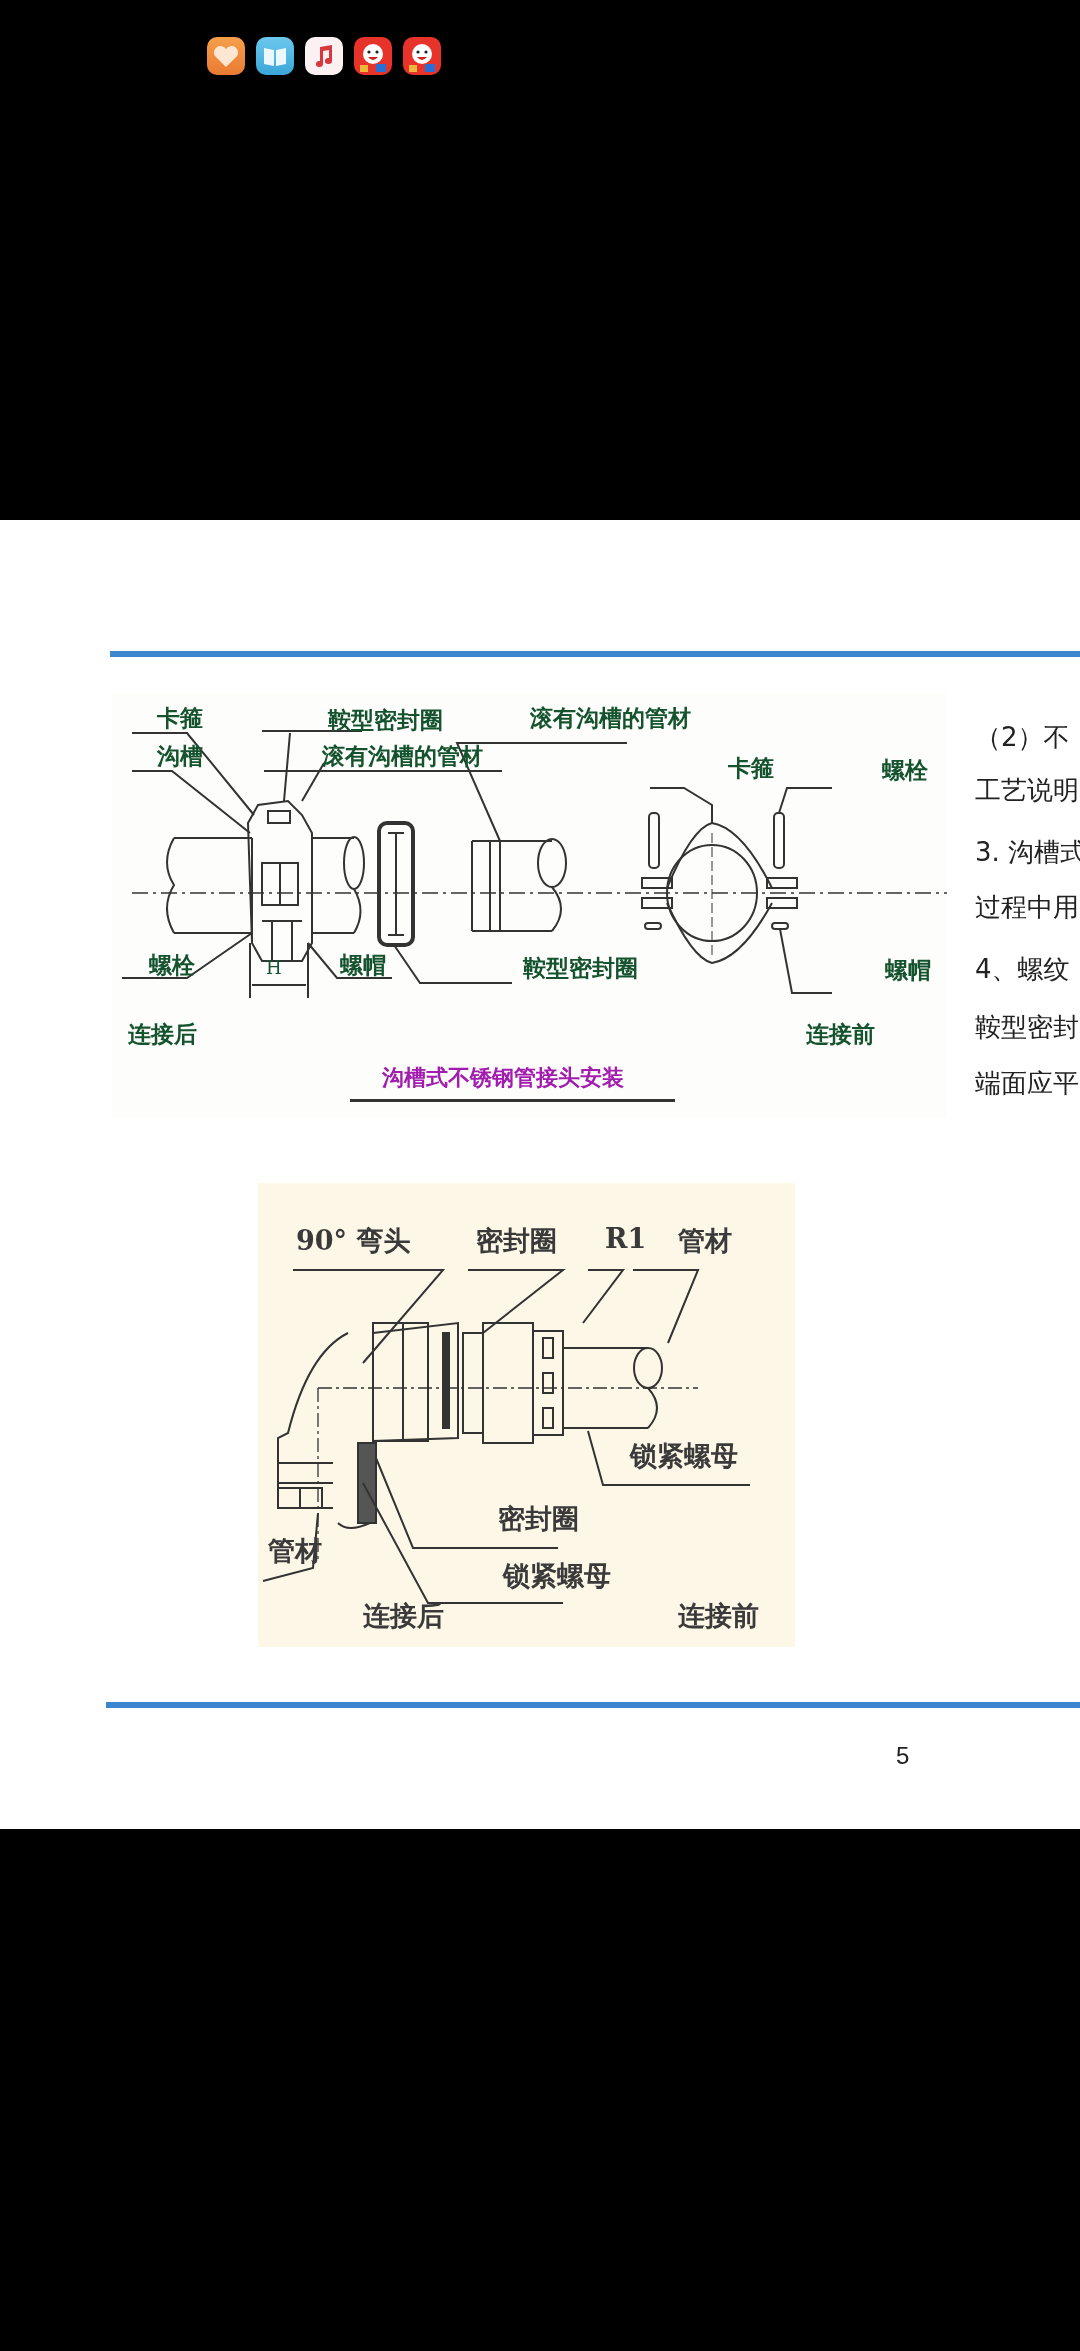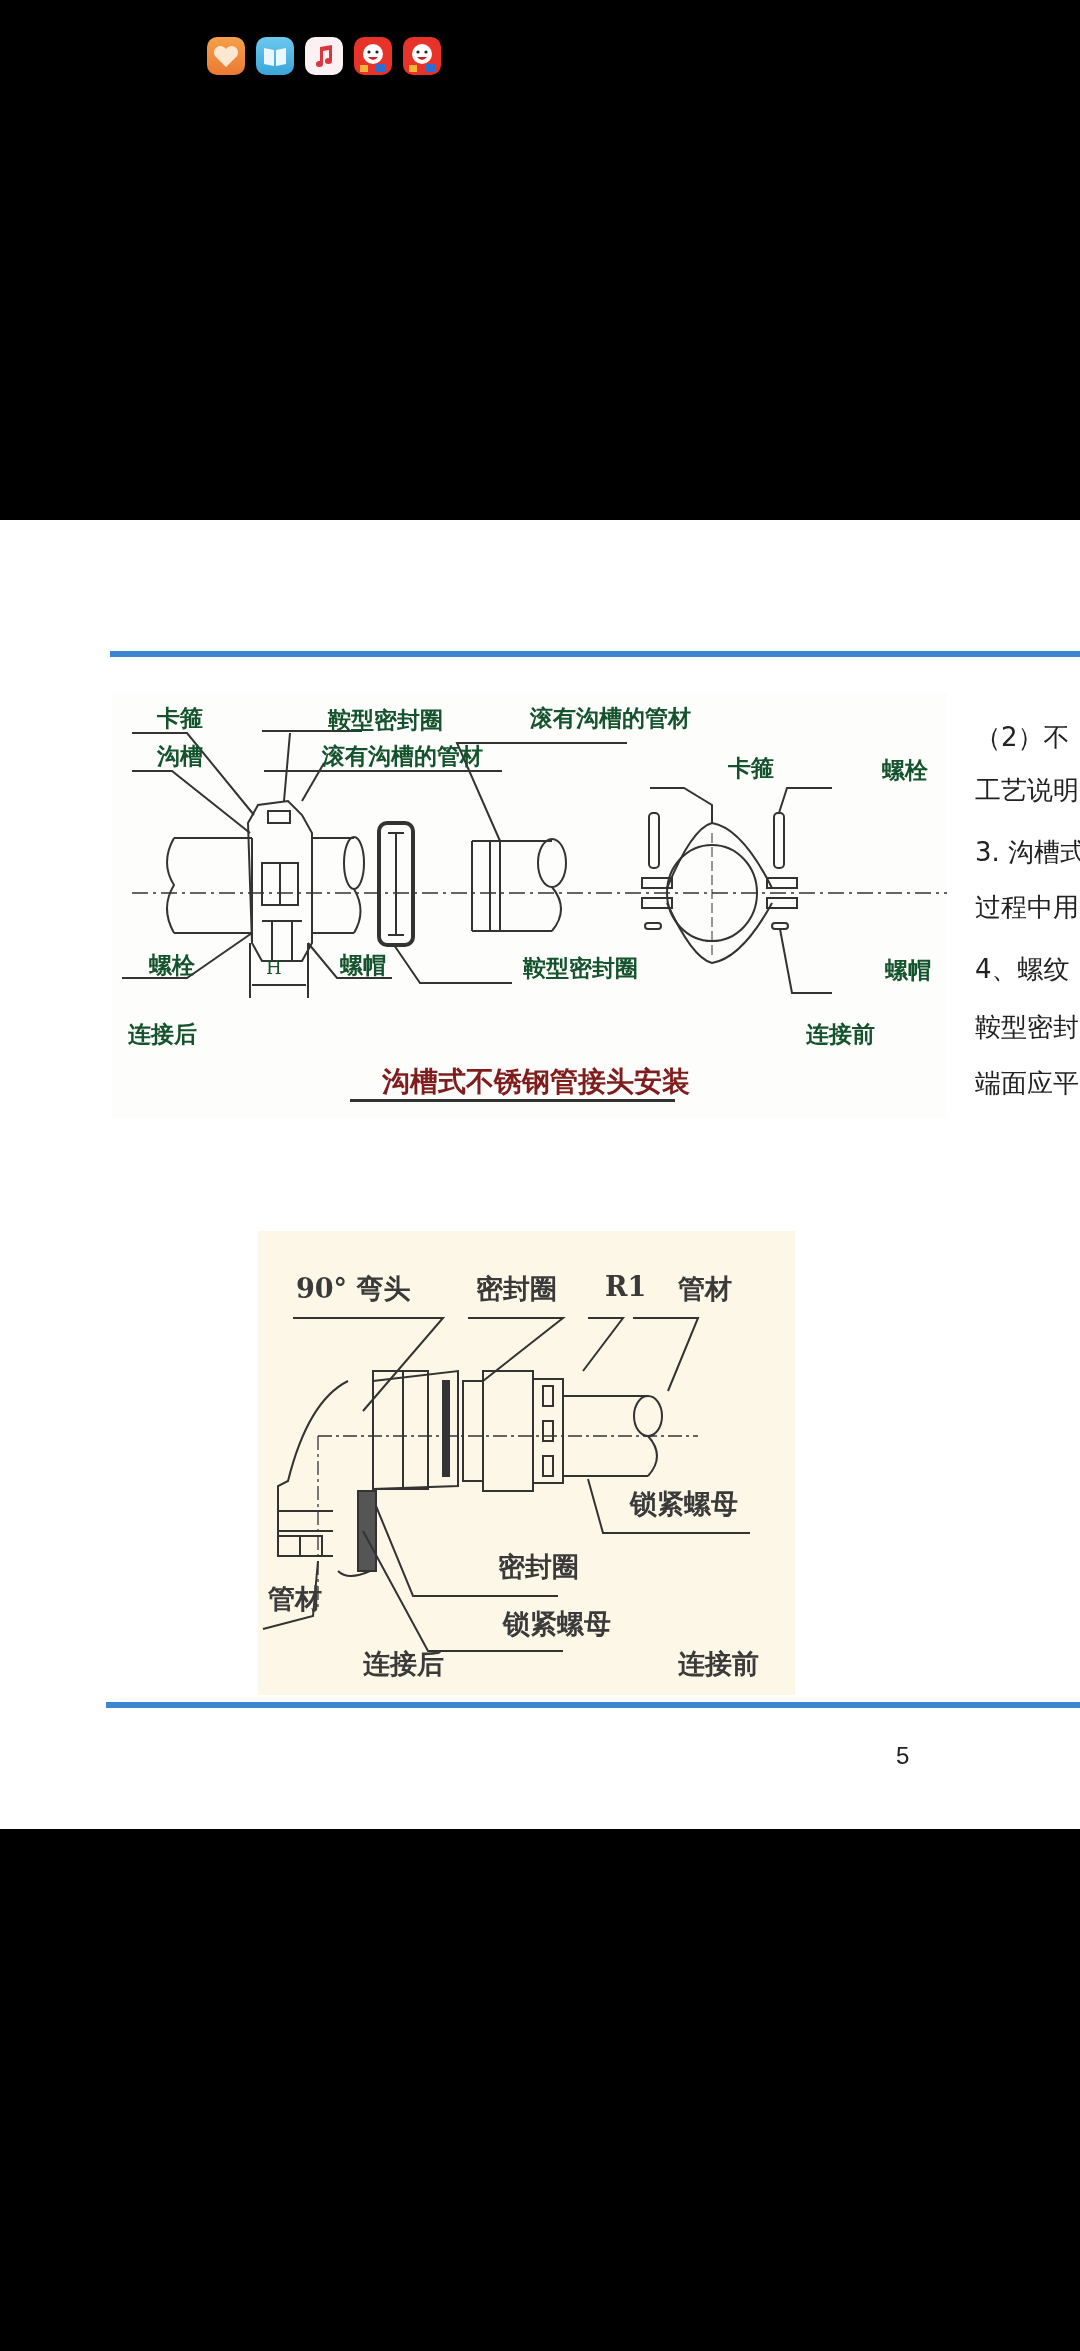--- a/index.html
+++ b/index.html
@@ -4,24 +4,24 @@
 <style>
   html, body { margin:0; padding:0; }
   body { width:1080px; height:2351px; background:#000; position:relative; overflow:hidden;
          font-family:"DejaVu Sans","Liberation Sans",sans-serif; }
   .statusbar { position:absolute; left:0; top:0; width:1080px; height:110px; }
   .app-icon { position:absolute; top:37px; width:38px; height:38px; border-radius:10px;
               display:flex; align-items:center; justify-content:center; overflow:hidden; }
   .page { position:absolute; left:0; top:520px; width:1080px; height:1309px; background:#fff; overflow:hidden; }
   .rule { position:absolute; height:6px; background:#3b86cf; }
   .fig1 { position:absolute; left:112px; top:693px; width:835px; height:425px; background:#fdfdfb; }
-  .fig2 { position:absolute; left:258px; top:1183px; width:537px; height:464px; background:#fcf7e6;margin-top:48px; }
+  .fig2 { position:absolute; left:258px; top:1183px; width:537px; height:464px; background:#fcf7e6; }
   .lbl { position:absolute; font-family:"DejaVu Serif","Liberation Serif",serif; color:#14532d; font-size:23px; white-space:nowrap; font-weight:bold; }
   .lbl2 { position:absolute; font-family:"DejaVu Serif","Liberation Serif",serif; color:#3a3a3a; font-size:27px; white-space:nowrap; font-weight:bold; }
-  .caption { position:absolute; font-family:"DejaVu Sans","Liberation Sans",sans-serif; color:#7f1d1d; font-weight:bold; font-size:28px; white-space:nowrap; }
+  .caption { position:absolute; font-family:"DejaVu Sans","Liberation Sans",sans-serif; color:#a21caf; font-weight:bold; font-size:22px; white-space:nowrap; }
   .sidetext { position:absolute; left:975px; font-size:26px; color:#222; white-space:nowrap; font-family:"DejaVu Sans","Liberation Sans",sans-serif; }
   .pagenum { position:absolute; left:896px; top:1742px; font-size:24px; color:#222; font-family:"Liberation Sans",sans-serif; }
   svg { position:absolute; left:0; top:0; }
 </style>
 </head>
 <body>
 
 <div class="statusbar">
   <div class="app-icon" style="left:207px;background:linear-gradient(#f5a04a,#ea7a33);">
     <svg width="38" height="38" viewBox="0 0 38 38" style="position:static">

